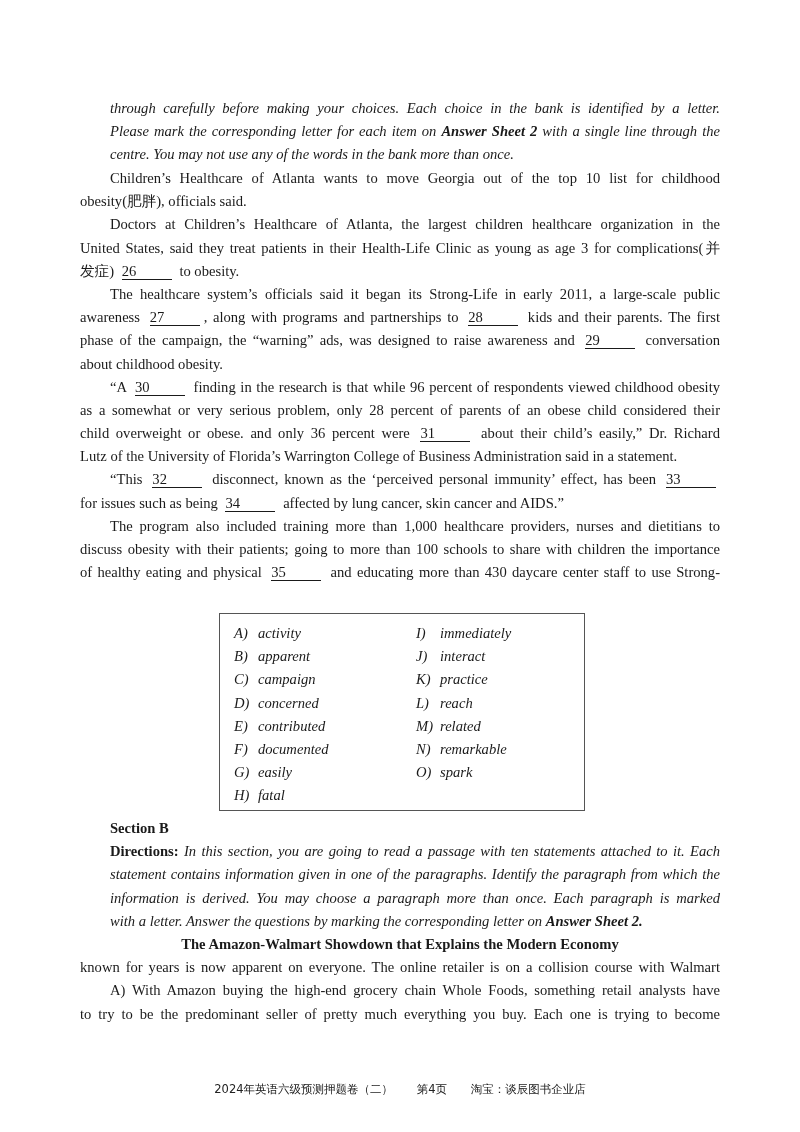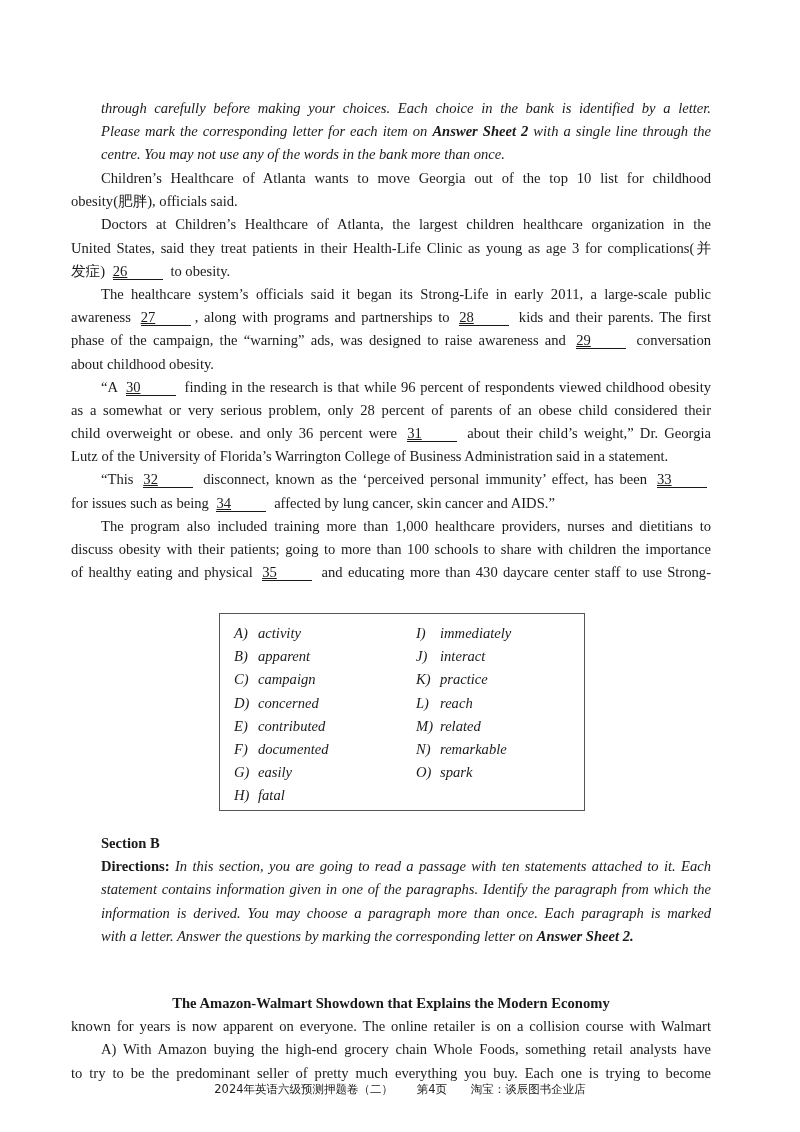--- a/index.html
+++ b/index.html
@@ -2,44 +2,44 @@
 <html><head>
   <meta charset="utf-8">
   <style>
     html, body { margin: 0; padding: 0; background: #ffffff; }
     body {
       width: 800px; height: 1132px; position: relative; overflow: hidden;
       font-family: "Liberation Serif", "DejaVu Serif", serif;
       color: #1a1a1a;
     }
     .page { position: absolute; left: 0; top: 0; width: 800px; height: 1132px; }
-    .block { position: absolute; left: 71px; width: 640px; }
+    .block { position: absolute; left: 80px; width: 640px; }
     .line {
       font-size: 14.6px; line-height: 23.2px; height: 23.2px;
       white-space: nowrap; text-align: justify; text-align-last: justify;
       letter-spacing: 0;
     }
     .line.last { text-align-last: left; }
     .indent { padding-left: 30px; }
     .italic { font-style: italic; }
-    .bold { font-weight: bold; margin-top: 15px; }
+    .bold { font-weight: bold; }
     .blank {
       display: inline-block; min-width: 50px; text-align: left;
-      border-bottom: 1px solid #1a1a1a; line-height: 16px; margin: 0 4px; text-decoration: underline;
+      border-bottom: 1px solid #1a1a1a; line-height: 16px; margin: 0 4px;
     }
     .bank {
       position: absolute; left: 219px; top: 613px; width: 366px; height: 198px;
       border: 1.5px solid #555; box-sizing: border-box;
     }
     .bank-col { position: absolute; top: 8px; }
     .bank-col.left { left: 14px; }
     .bank-col.right { left: 196px; }
     .bank-item { font-size: 14.6px; line-height: 23.2px; height: 23.2px; white-space: nowrap; font-style: italic; }
     .bank-letter { display: inline-block; min-width: 24px; }
-    .title-center { text-align: center; text-align-last: center; font-weight: bold; margin-top: 44px; }
+    .title-center { text-align: center; text-align-last: center; font-weight: bold; }
     .footer {
       position: absolute; left: 0; width: 800px; top: 1082px; text-align: center;
       font-family: "DejaVu Sans", sans-serif; font-size: 11.5px; color: #222;
     }
     .footer span { margin: 0 10px; }
   </style>
 </head>
 <body>
 
 <div class="page">
@@ -58,21 +58,21 @@
     <div class="line">United States, said they treat patients in their Health-Life Clinic as young as age 3 for complications(并</div>
     <div class="line last"><span>发症)</span> <span class="blank">26</span> <span>to obesity.</span></div>
 
     <div class="line indent">The healthcare system’s officials said it began its Strong-Life in early 2011, a large-scale public</div>
     <div class="line"><span>awareness</span> <span class="blank">27</span><span>, along with programs and partnerships to</span> <span class="blank">28</span> <span>kids and their parents. The first</span></div>
     <div class="line"><span>phase of the campaign, the “warning” ads, was designed to raise awareness and</span> <span class="blank">29</span> <span>conversation</span></div>
     <div class="line last">about childhood obesity.</div>
 
     <div class="line indent"><span>“A</span> <span class="blank">30</span> <span>finding in the research is that while 96 percent of respondents viewed childhood obesity</span></div>
     <div class="line">as a somewhat or very serious problem, only 28 percent of parents of an obese child considered their</div>
-    <div class="line"><span>child overweight or obese. and only 36 percent were</span> <span class="blank">31</span> <span>about their child’s weight,” Dr. Georgia</span></div>
+    <div class="line"><span>child overweight or obese. and only 36 percent were</span> <span class="blank">31</span> <span>about their child’s easily,” Dr. Richard</span></div>
     <div class="line last">Lutz of the University of Florida’s Warrington College of Business Administration said in a statement.</div>
 
     <div class="line indent"><span>“This</span> <span class="blank">32</span> <span>disconnect, known as the ‘perceived personal immunity’ effect, has been</span> <span class="blank">33</span></div>
     <div class="line last"><span>for issues such as being</span> <span class="blank">34</span> <span>affected by lung cancer, skin cancer and AIDS.”</span></div>
 
     <div class="line indent">The program also included training more than 1,000 healthcare providers, nurses and dietitians to</div>
     <div class="line">discuss obesity with their patients; going to more than 100 schools to share with children the importance</div>
     <div class="line"><span>of healthy eating and physical</span> <span class="blank">35</span> <span>and educating more than 430 daycare center staff to use Strong-</span></div>
   </div>
 

